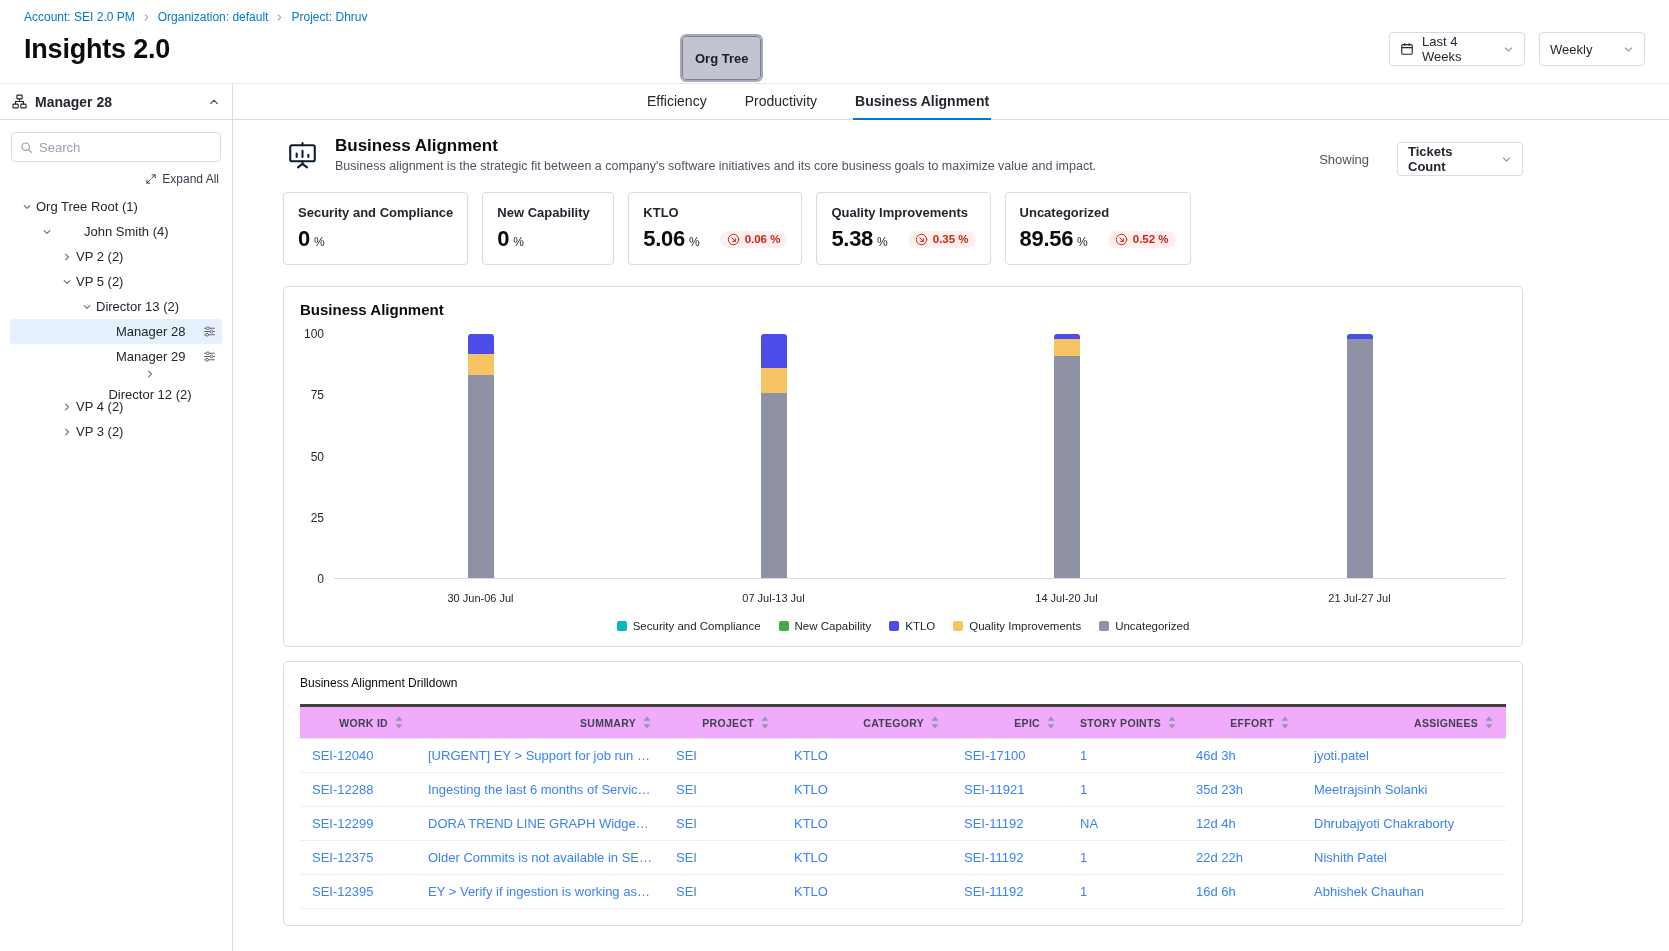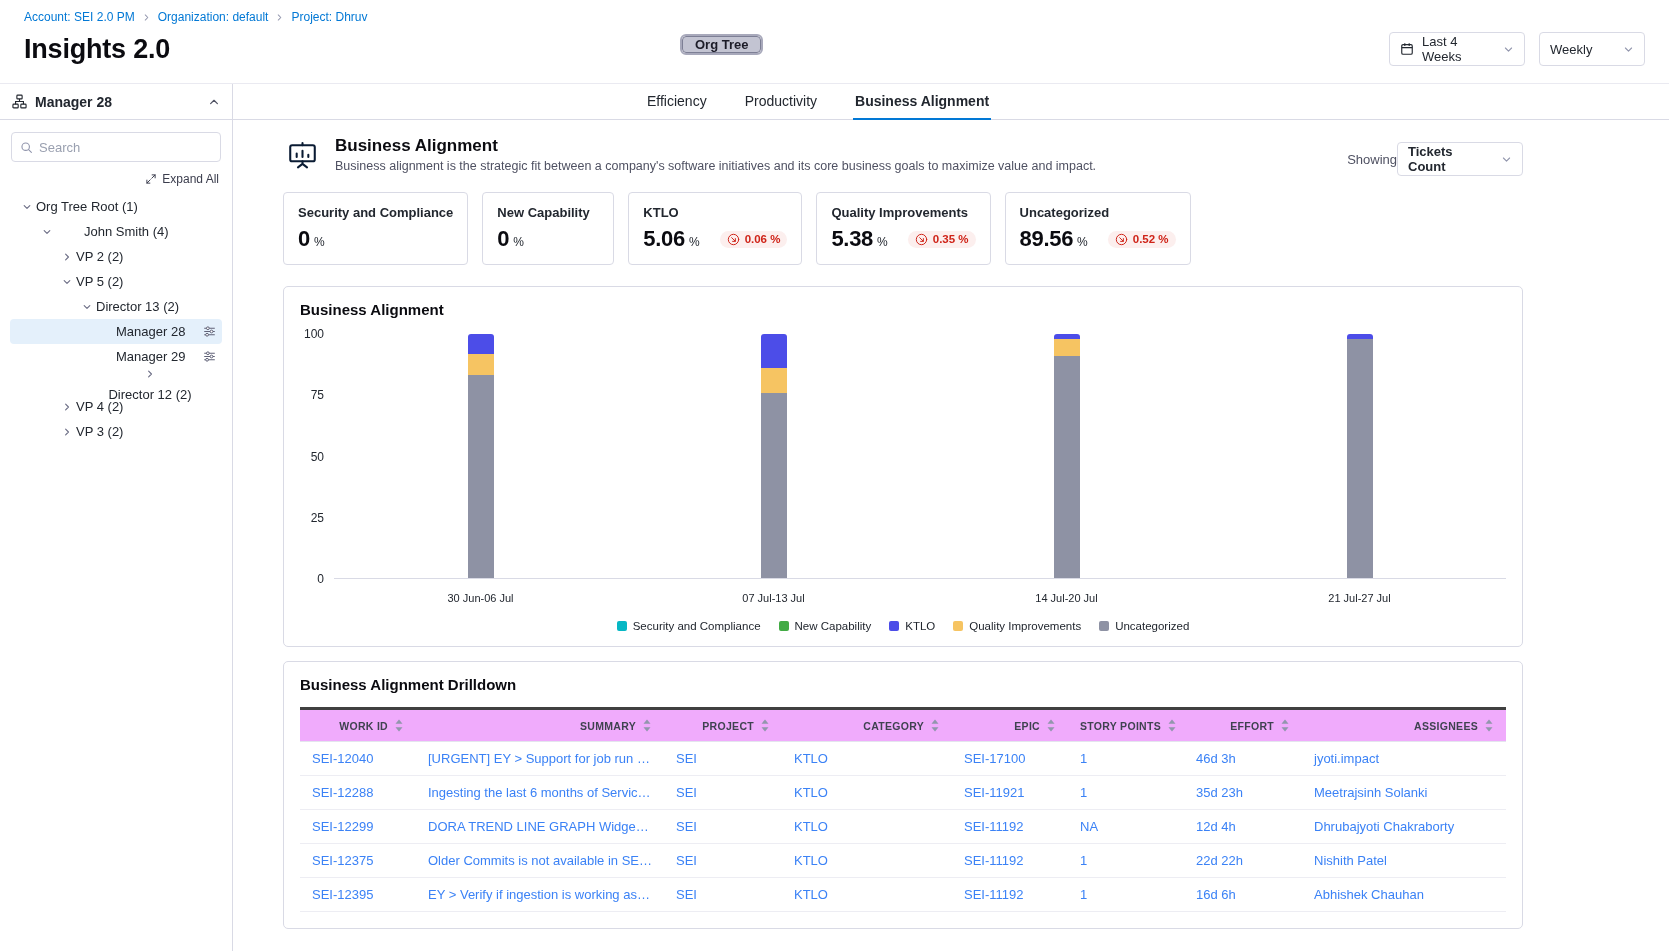--- a/index.html
+++ b/index.html
@@ -7,21 +7,21 @@
   body { font-family:"Liberation Sans","DejaVu Sans",sans-serif; color:#16161d; }
   .app { width:1669px; height:951px; overflow:hidden; background:#fff; position:relative; }
 
   
   .topbar { height:84px; padding:10px 24px 0 24px; position:relative; border-bottom:1px solid #eaeaf1; }
   .breadcrumb { display:flex; align-items:center; gap:7px; font-size:12px; }
   .crumb-link { color:#0278D5; text-decoration:none; cursor:pointer; }
   .crumb-sep { display:flex; color:#9296AD; }
   .title-row { display:flex; align-items:center; margin-top:8px; }
   .page-title { font-size:27px; font-weight:700; letter-spacing:-0.2px; color:#0b0b10; }
-  .org-tree-btn { position:absolute; left:682px; top:36px; height:17px; padding:0 12px;
+  .org-tree-btn { position:absolute; left:682px; top:36px; height:44px; padding:0 12px;
     background:#c3c4d2; border:1px solid #7d7f95; outline:2px solid #a8a9bb; border-radius:4px;
     font-family:inherit; font-size:13px; font-weight:600; color:#1c1c28; cursor:pointer; }
   .header-controls { margin-left:auto; display:flex; gap:14px; }
   .select { height:34px; border:1px solid #d9dae5; border-radius:4px; background:#fff;
     display:flex; align-items:center; gap:8px; padding:0 10px; font-size:13px; color:#22272f; cursor:pointer; }
   .select .chev { color:#9296AD; margin-left:auto; }
   .select.date { width:136px; }
   .select.weekly { width:106px; }
 
   
@@ -50,21 +50,21 @@
     border-bottom:2px solid transparent; margin-bottom:-1px; padding:0 2px; }
   .tab.active { font-weight:700; border-bottom-color:#0278D5; }
 
   .content { width:1240px; margin-left:50px; padding-top:16px; }
 
   
   .section-header { display:flex; align-items:flex-start; gap:14px; }
   .section-icon { width:38px; height:38px; display:flex; align-items:center; justify-content:center; color:#0a1b33; }
   .section-title { font-size:17px; font-weight:700; color:#0b0b10; }
   .section-desc { font-size:12.5px; color:#4f5162; margin-top:3px; }
-  .showing { margin-left:auto; display:flex; align-items:center; gap:0; margin-top:6px; }
+  .showing { margin-left:auto; display:flex; align-items:center; gap:28px; margin-top:6px; }
   .showing-label { font-size:13px; color:#4f5162; }
   .select.showing-select { width:126px; font-weight:600; }
 
   
   .stats-row { display:flex; gap:14px; margin-top:16px; }
   .stat-card { border:1px solid #d9dae5; border-radius:4px; padding:12px 14px; min-width:132px; background:#fff; }
   .stat-label { font-size:13px; font-weight:600; color:#22272f; white-space:nowrap; }
   .stat-value-row { display:flex; align-items:center; margin-top:6px; gap:4px; }
   .stat-value { font-size:22px; font-weight:700; letter-spacing:-0.3px; color:#0b0b10; }
   .stat-unit { font-size:12px; color:#22272f; margin-top:5px; }
@@ -83,21 +83,21 @@
   .seg { width:100%; }
   .bar .seg:first-child { border-radius:3px 3px 0 0; }
   .x-labels { display:flex; margin-left:34px; margin-top:13px; }
   .xlabel { flex:1; text-align:center; font-size:11px; color:#22272f; }
   .legend { display:flex; justify-content:center; gap:18px; margin-top:16px; padding-bottom:2px; }
   .legend-item { display:flex; align-items:center; gap:6px; font-size:11.5px; color:#22272f; }
   .swatch { width:10px; height:10px; border-radius:2px; display:inline-block; }
 
   
   .drilldown-card { margin-top:14px; border:1px solid #d9dae5; border-radius:5px; padding:14px 16px 16px 16px; background:#fff; }
-  .drilldown-title { font-size:15px; font-weight:700; color:#0b0b10; }
+  .drilldown-title { font-size:12px; font-weight:400; color:#0b0b10; }
   table.dd { width:100%; border-collapse:collapse; margin-top:14px; table-layout:fixed; }
   .dd thead th { background:#f0abfc; border-top:3px solid #404040; border-bottom:1px solid #e4e5ee;
     font-size:10.5px; letter-spacing:0.3px; color:#3f4250; text-align:right; padding:9px 12px;
     font-weight:700; text-transform:uppercase; white-space:nowrap; cursor:pointer; }
   .dd th .sort { margin-left:6px; vertical-align:-2px; }
   .dd td { font-size:13px; color:#3b82f6; padding:9px 12px; border-bottom:1px solid #ededf3;
     white-space:nowrap; overflow:hidden; text-overflow:ellipsis; }
   .icn { display:inline-flex; align-items:center; justify-content:center; }
 </style>
 </head>
@@ -515,21 +515,21 @@
               </thead>
             <tbody id="tbody">
                 <tr>
                   <td>SEI-12040</td>
                   <td>[URGENT] EY &gt; Support for job run par...</td>
                   <td>SEI</td>
                   <td>KTLO</td>
                   <td>SEI-17100</td>
                   <td>1</td>
                   <td>46d 3h</td>
-                  <td>jyoti.impact</td>
+                  <td>jyoti.patel</td>
                 </tr>
                 <tr>
                   <td>SEI-12288</td>
                   <td>Ingesting the last 6 months of ServiceN...</td>
                   <td>SEI</td>
                   <td>KTLO</td>
                   <td>SEI-11921</td>
                   <td>1</td>
                   <td>35d 23h</td>
                   <td>Meetrajsinh Solanki</td>

